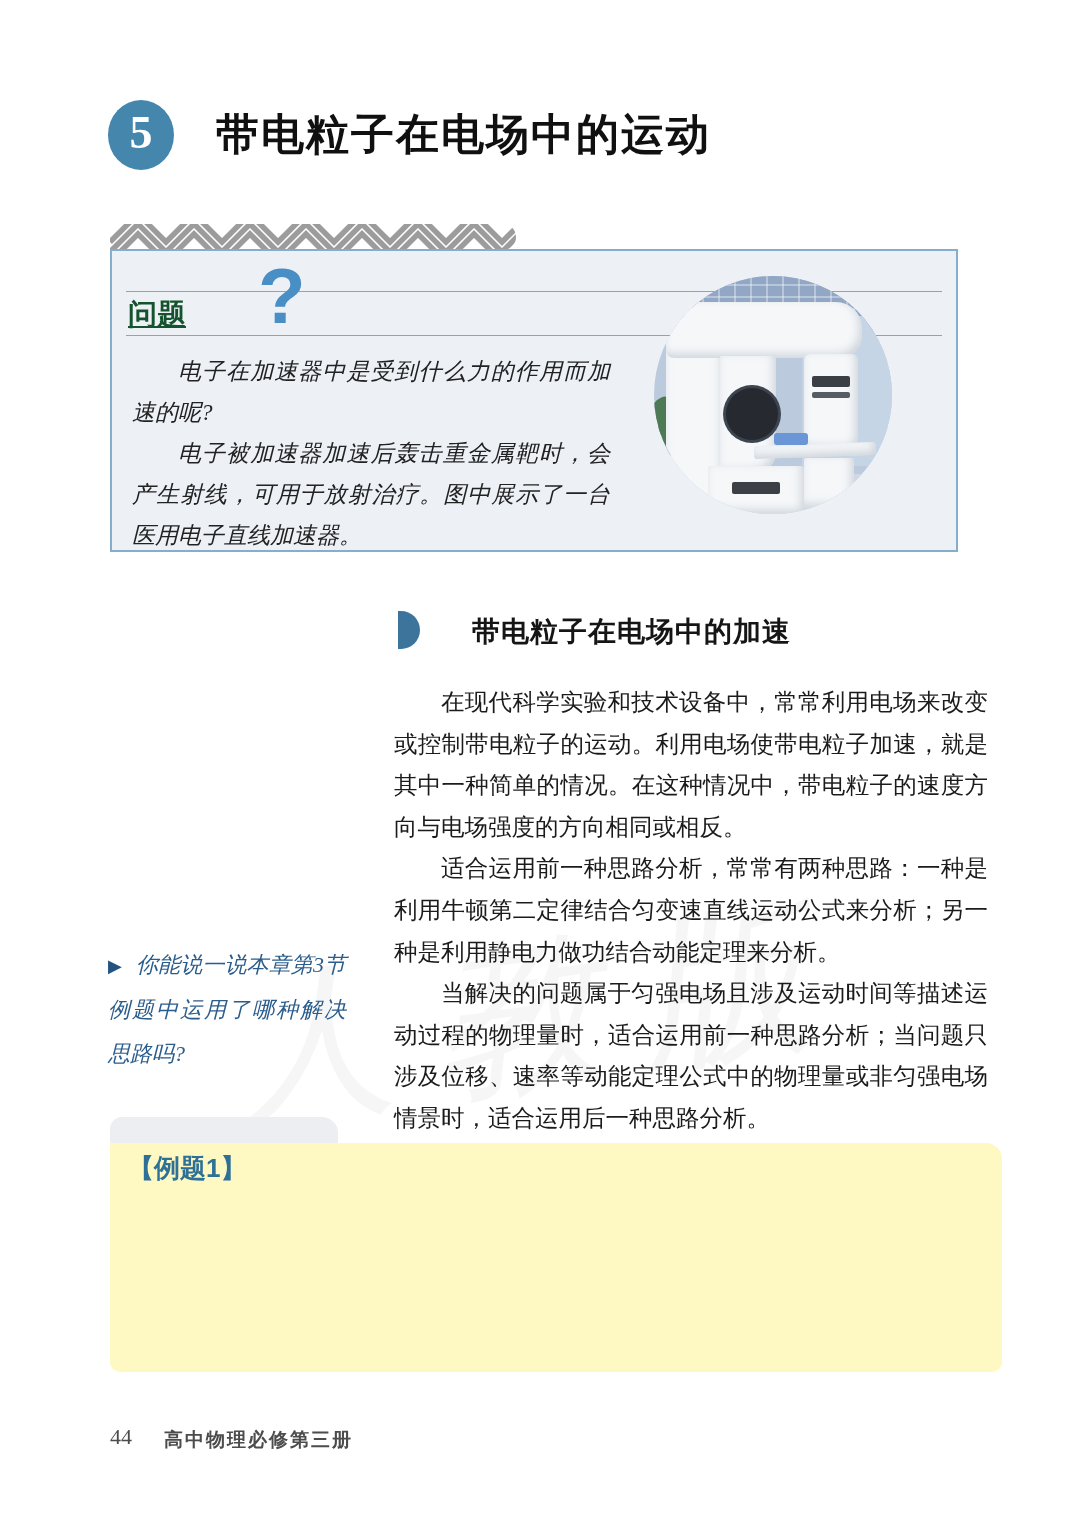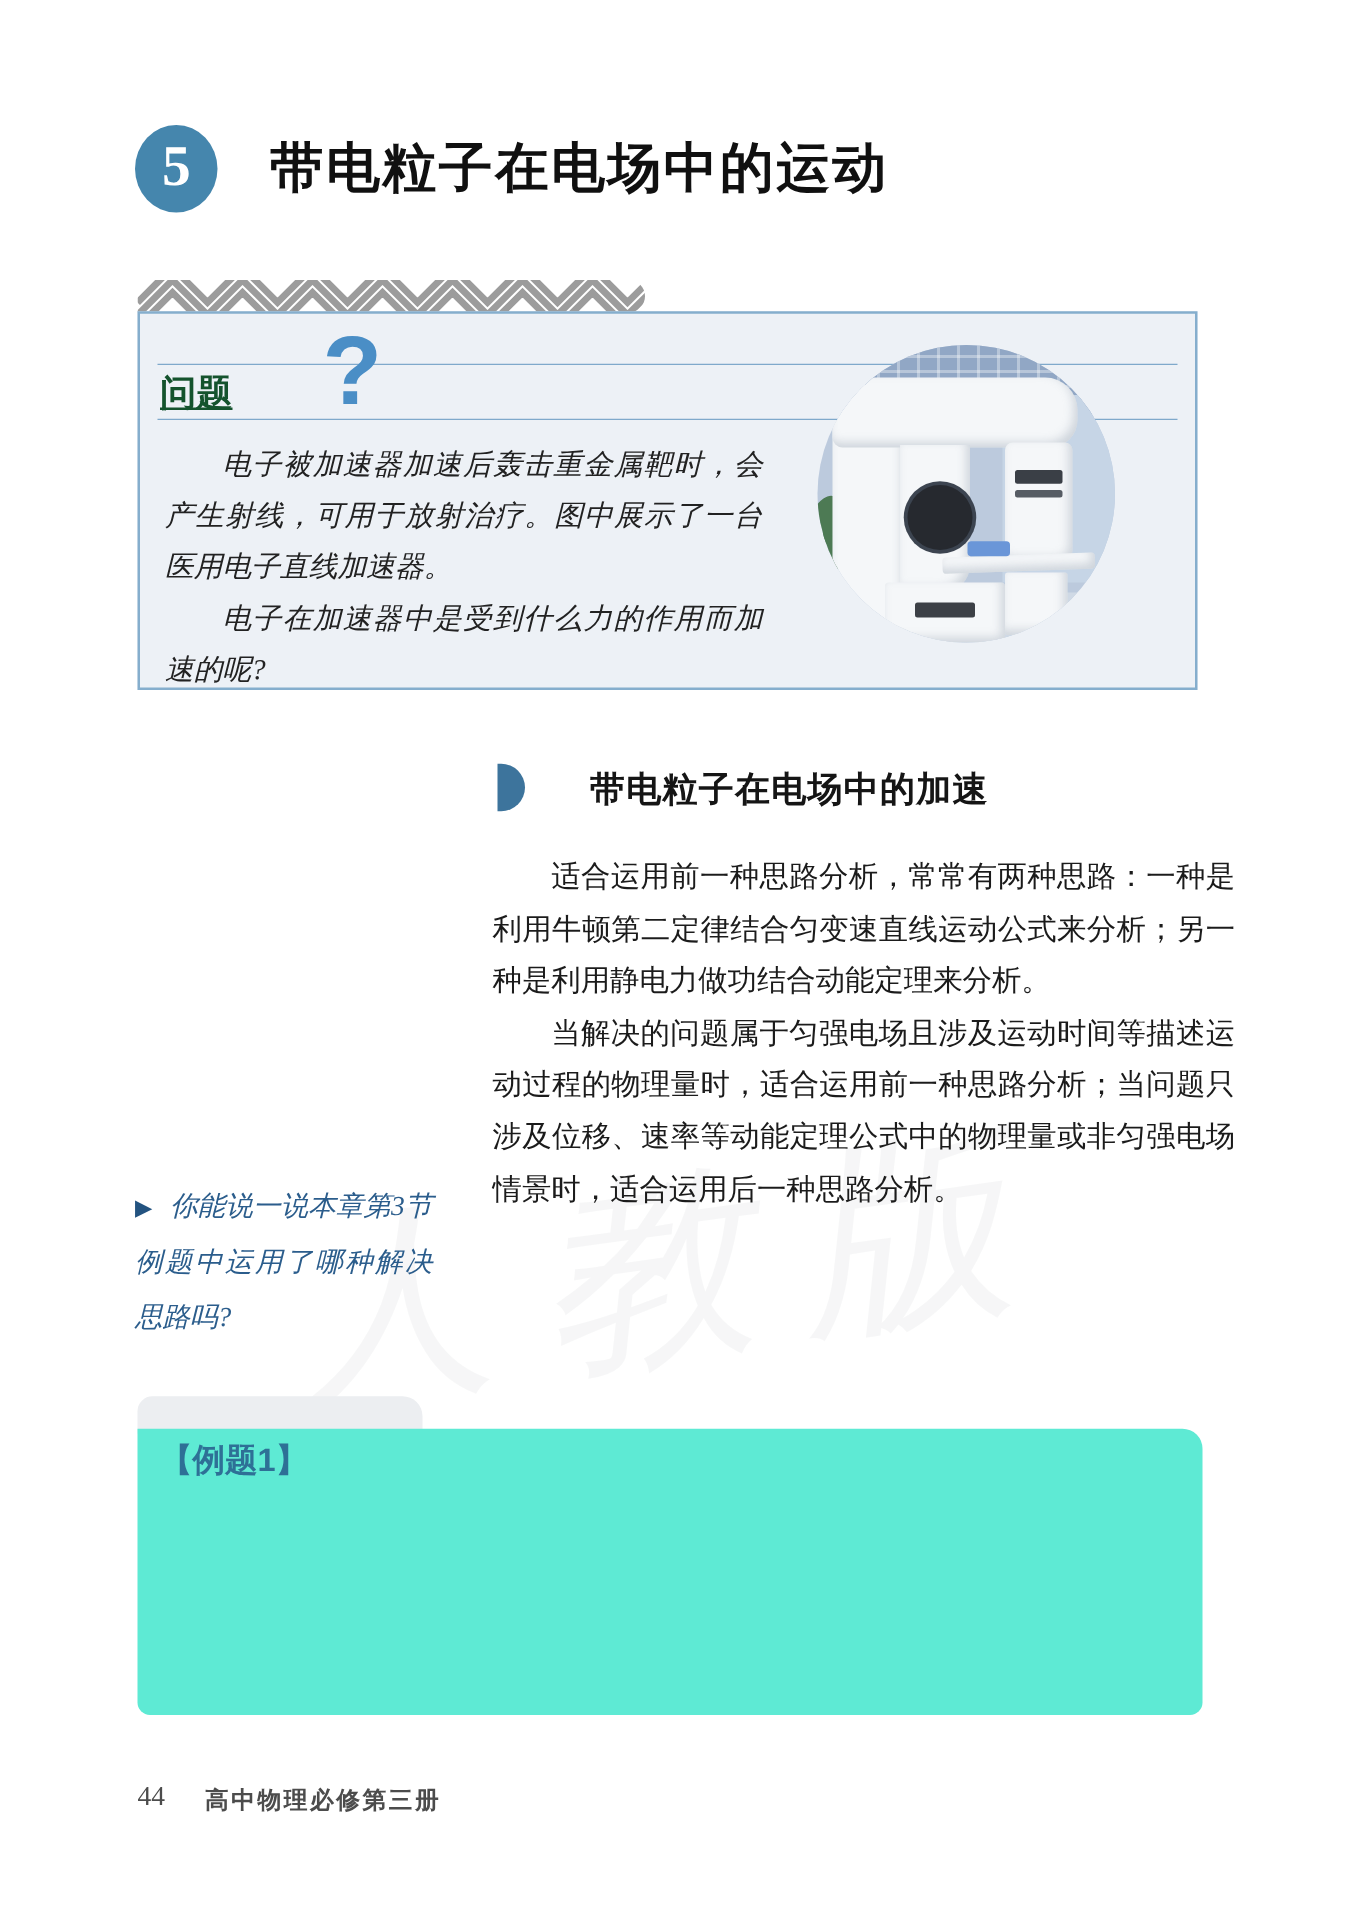--- a/index.html
+++ b/index.html
@@ -108,22 +108,23 @@
     font-style:italic;font-family:"DejaVu Serif",serif;transform:rotate(-8deg);
     letter-spacing:40px;pointer-events:none;white-space:nowrap;
   }
 
   
   .example-tab{
     left:110px;top:1117px;width:228px;height:30px;background:#eceef1;
     border-radius:12px 16px 0 0;
   }
   .example-box{
-    left:110px;top:1143px;width:852px;height:229px;background:#5eead4;
+    left:110px;top:1143px;width:852px;height:229px;background:#fef9c3;
     border-radius:0 16px 10px 10px;
+    padding-left:40px;
   }
   .ex-label{
     position:absolute;left:18px;top:8px;font-size:26px;font-weight:bold;color:#2e7096;
     font-family:"Liberation Sans","DejaVu Sans",sans-serif;
   }
   .ex-text{
     position:absolute;left:20px;top:52px;width:812px;font-size:23.5px;line-height:42.5px;
     text-align:justify;color:#1b1b1b;
   }
   .ex-text p{margin:0;text-indent:2em;}
@@ -154,22 +155,22 @@
     </g>
   </svg>
 </div>
 
 <div class="abs problem-box">
   <div class="pb-rule r1"></div>
   <div class="pb-rule r2"></div>
   <div class="pb-label">问题</div>
   <div class="pb-qmark">?</div>
   <div class="pb-text">
+    <p>电子在加速器中是受到什么力的作用而加速的呢?</p>
     <p>电子被加速器加速后轰击重金属靶时，会产生射线，可用于放射治疗。图中展示了一台医用电子直线加速器。</p>
-    <p>电子在加速器中是受到什么力的作用而加速的呢?</p>
   </div>
 </div>
 
 <div class="abs photo">
   <div class="ceiling"></div>
   <div class="wall-r"></div>
   <div class="floor"></div>
   <div class="leaf" style="left:-6px;top:120px;width:26px;height:40px;transform:rotate(18deg);"></div>
   <div class="leaf" style="left:-10px;top:150px;width:30px;height:34px;transform:rotate(-14deg);"></div>
   <div class="leaf" style="left:-8px;top:172px;width:24px;height:30px;transform:rotate(40deg);"></div>
@@ -186,20 +187,21 @@
   <div class="machine-part base"></div>
   <div class="slot"></div>
 </div>
 
 <div class="abs h-marker"></div>
 <div class="abs h-text">带电粒子在电场中的加速</div>
 
 <div class="abs watermark">人教版</div>
 
 <div class="abs body-text">
+  <p>在现代科学实验和技术设备中，常常利用电场来改变或控制带电粒子的运动。利用电场使带电粒子加速，就是其中一种简单的情况。在这种情况中，带电粒子的速度方向与电场强度的方向相同或相反。</p>
   <p>适合运用前一种思路分析，常常有两种思路：一种是利用牛顿第二定律结合匀变速直线运动公式来分析；另一种是利用静电力做功结合动能定理来分析。</p>
   <p>当解决的问题属于匀强电场且涉及运动时间等描述运动过程的物理量时，适合运用前一种思路分析；当问题只涉及位移、速率等动能定理公式中的物理量或非匀强电场情景时，适合运用后一种思路分析。</p>
 </div>
 
 <div class="abs margin-note">
   <span class="tri">▶</span><span>你能说一说本章第3节例题中运用了哪种解决思路吗?</span>
 </div>
 
 <div class="abs example-tab"></div>
 <div class="abs example-box">

